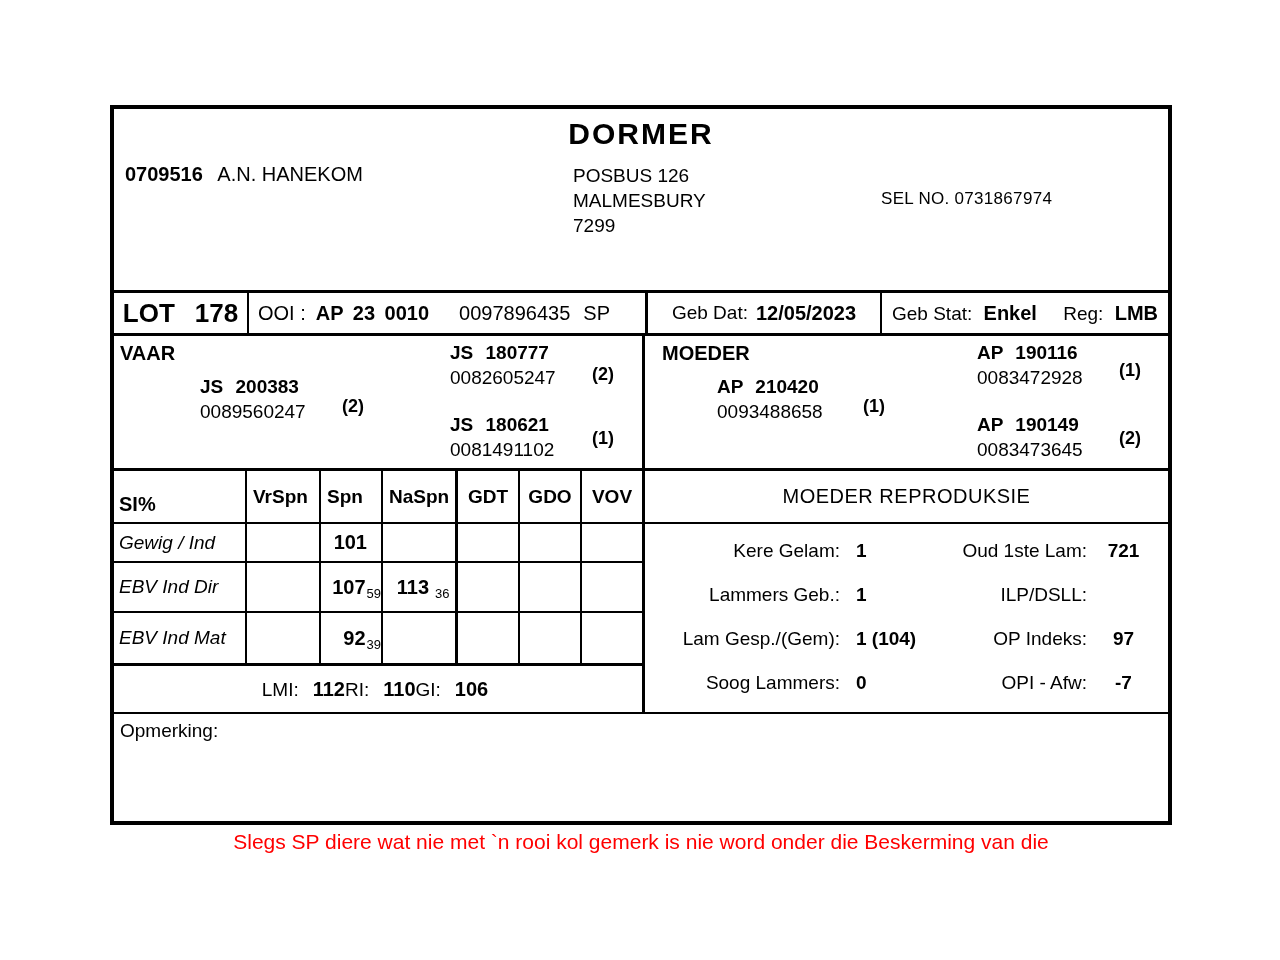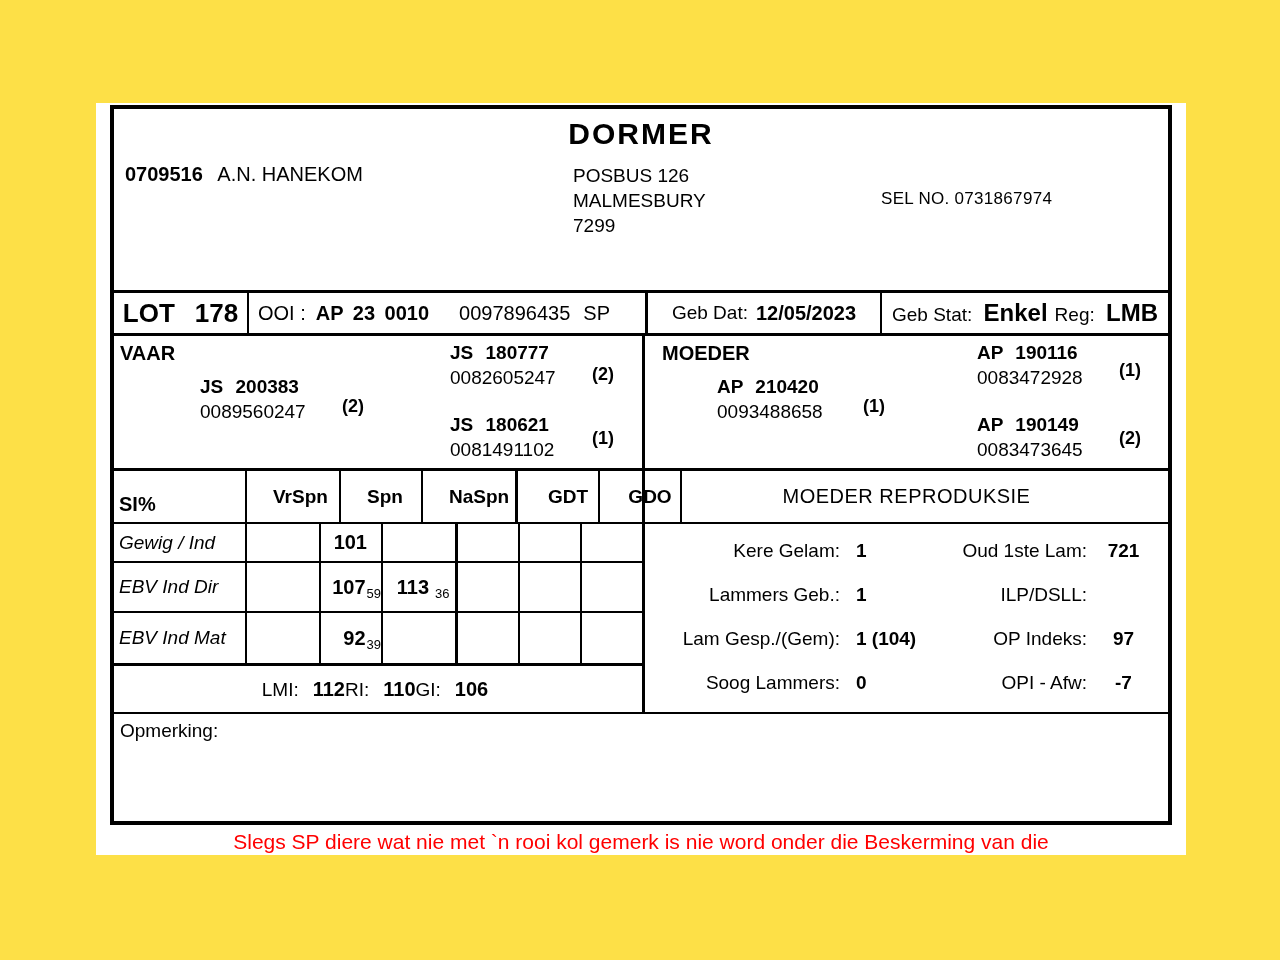--- a/index.html
+++ b/index.html
@@ -1,18 +1,18 @@
 <!DOCTYPE html>
 <html><head>
 <meta charset="utf-8">
 <style>
   * { margin:0; padding:0; box-sizing:border-box; }
   html,body { width:1280px; height:960px; }
   body { background:#323232; font-family:"Liberation Sans", sans-serif; color:#000; }
-  .stage { position:relative; width:1280px; height:960px; background:#fde047; overflow:hidden; }
+  .stage { position:relative; width:1280px; height:960px; background:#ffffff; overflow:hidden; }
   .page { position:absolute; left:96px; top:103px; width:1090px; height:752px; background:#ffffff; }
   .card { position:absolute; left:14px; top:2px; width:1062px; height:720px; border:4px solid #000;
           display:flex; flex-direction:column; background:#fff; }
 
   
   .header { position:relative; height:181px; }
   .h-title { position:absolute; top:8px; left:0; right:0; text-align:center;
              font-size:30px; font-weight:bold; letter-spacing:2px; }
   .h-owner { position:absolute; left:11px; top:54px; font-size:20px; }
   .h-owner .memno { font-weight:bold; margin-right:10px; }
@@ -24,21 +24,21 @@
              grid-template-columns:133px 398px 235px 1fr; font-size:20px; }
   .lot-row > div { display:flex; align-items:center; }
   .c-lot { justify-content:center; font-size:26px; font-weight:bold; gap:20px; }
   .c-ooi { padding-left:9px; border-left:2px solid #000; }
   .c-ooi .ooi-id { font-weight:bold; margin-left:10px; word-spacing:4px; }
   .c-ooi .ooi-reg { margin-left:30px; }
   .c-ooi .ooi-sp { margin-left:13px; }
   .c-gd { justify-content:center; border-left:3px solid #000; font-size:19px; }
   .c-gd b { font-size:20px; margin-left:8px; }
   .c-gs { border-left:2px solid #000; padding:0 10px; justify-content:space-between; font-size:19px; }
-  .c-gs b { font-size:24px; margin-left:6px; }
+  .c-gs b { font-size:20px; margin-left:6px; }
 
   
   .pedigree { height:135px; border-top:3px solid #000; display:flex; }
   .ped-half { position:relative; }
   .ped-left { width:531px; border-right:3px solid #000; }
   .ped-right { flex:1; }
   .ped-label { position:absolute; font-weight:bold; font-size:20px; }
   .animal { position:absolute; font-size:19px; line-height:25px; }
   .animal .aid { font-weight:bold; word-spacing:7px; }
   .flag { position:absolute; font-weight:bold; font-size:18px; }
@@ -47,21 +47,21 @@
   .main { height:244px; border-top:3px solid #000; display:flex; }
   .main-left { width:531px; border-right:3px solid #000; display:flex; flex-direction:column; }
   .main-right { flex:1; display:flex; flex-direction:column; }
 
   
   .si-table { border-bottom:3px solid #000; }
   .t-row { display:grid; grid-template-columns:133px 74px 62px 75px 62px 62px 1fr; }
   .t-row > div { border-right:2px solid #000; display:flex; align-items:center; overflow:hidden; }
   .t-row > div:nth-child(4) { border-right:3px solid #000; }
   .t-row > div:last-child { border-right:none; }
-  .t-head { height:53px; border-bottom:2px solid #000; font-weight:bold; font-size:19px;gap:20px; }
+  .t-head { height:53px; border-bottom:2px solid #000; font-weight:bold; font-size:19px; }
   .t-head .pad { padding-left:6px; }
   .t-head .corner { padding-left:5px; padding-top:16px; font-size:20px; }
   .t-head .ctr { justify-content:center; }
   .t-r1 { height:39px; border-bottom:2px solid #000; }
   .t-r2 { height:50px; border-bottom:2px solid #000; }
   .t-r3 { height:50px; }
   .rowlab { padding-left:5px; font-size:19px;font-style:italic; }
   .vwrap { display:flex; align-items:flex-start; padding-left:4px; }
   .vmain { width:42px; text-align:right; font-weight:bold; font-size:20px; }
   .vsub { font-weight:normal; font-size:13px; margin-top:13px; margin-left:1px; }

